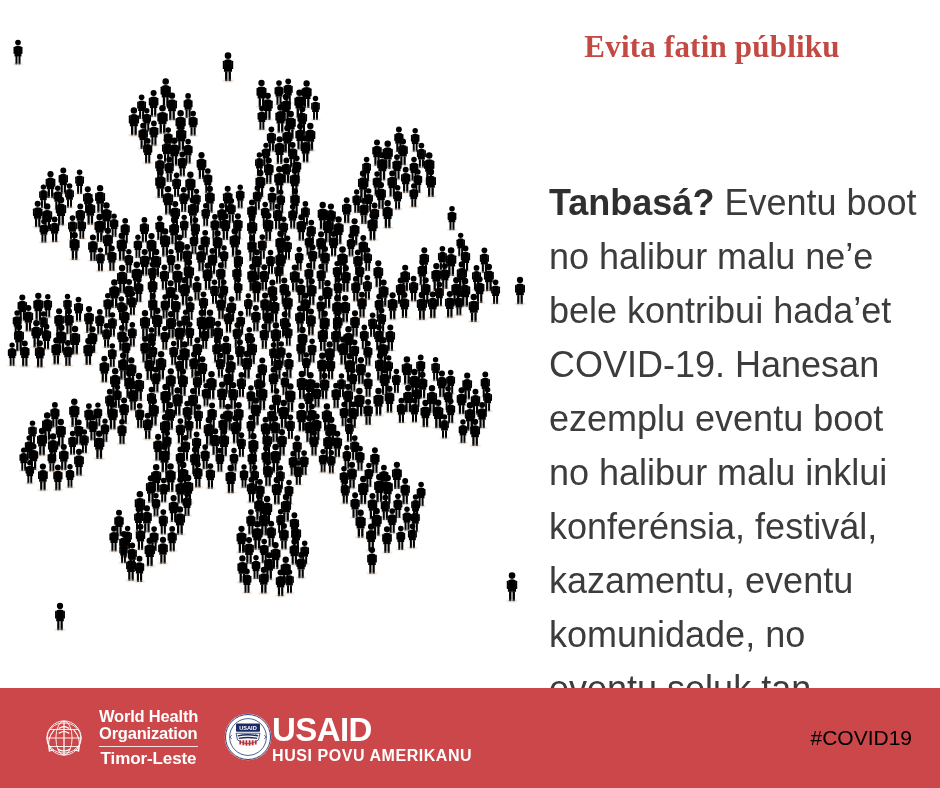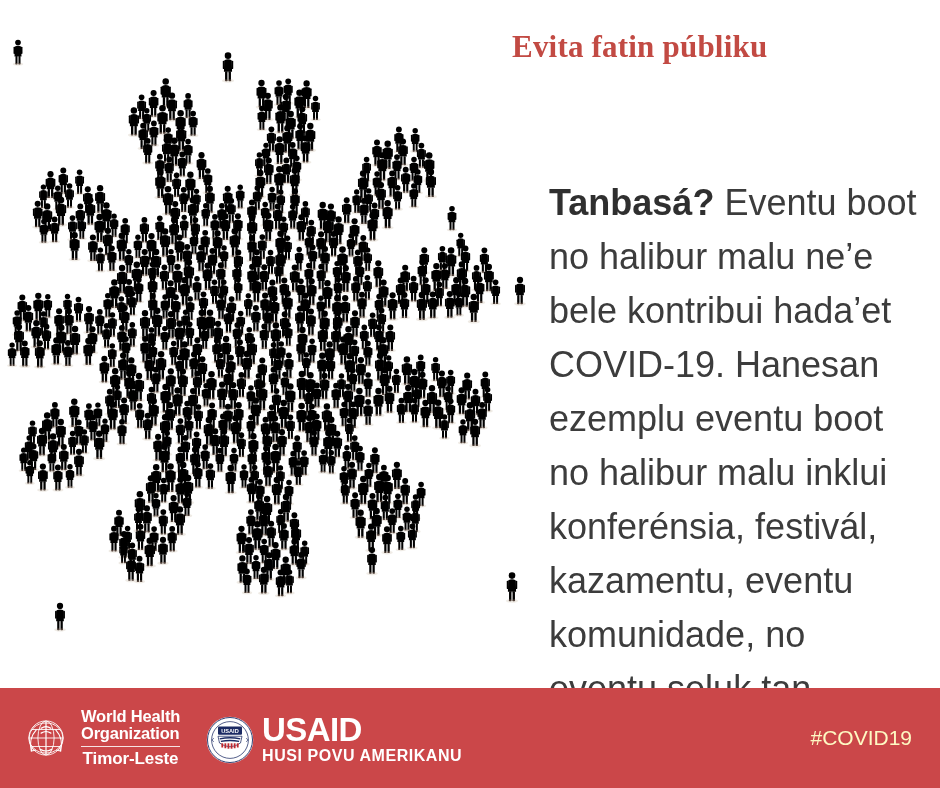--- a/index.html
+++ b/index.html
@@ -19,21 +19,21 @@
     width: 530px; height: 680px;
     overflow: hidden;
   }
   .illustration svg { display: block; width: 530px; height: 680px; }
 
   
   .headline {
     position: absolute;
     right: 28px; top: 26px;
     width: 400px;
-    text-align: left;
+    text-align: center;
     font-family: "Liberation Serif", "DejaVu Serif", serif;
     font-size: 31px;
     line-height: 1.33;
     font-weight: 700;
     color: #c24a43;
     letter-spacing: 0.2px;
   }
   .headline .hl-line { display: block; white-space: nowrap; }
 
   
@@ -54,21 +54,21 @@
     position: absolute;
     left: 0; bottom: 0;
     width: 940px; height: 100px;
     background: #cb4749;
     display: flex;
     align-items: center;
   }
   .footer-logos {
     display: flex;
     align-items: center;
-    padding-left: 20px;
+    padding-left: 38px;
     gap: 26px;
   }
 
   
   .who-logo { display: flex; align-items: center; gap: 9px; }
   .who-emblem { width: 52px; height: 52px; flex: none; }
   .who-words {
     color: #ffffff;
     font-family: "Liberation Sans", sans-serif;
     line-height: 1.07;
@@ -79,42 +79,42 @@
   .who-rule {
     height: 1px; background: rgba(255,255,255,0.85);
     margin: 3px 0 3px 0; width: 100%;
   }
   .who-words .w3 {
     font-size: 17px; font-weight: 700; display: block; text-align: center;
     letter-spacing: -0.1px;
   }
 
   
-  .usaid-logo { display: flex; align-items: flex-end; gap: 8px; }
+  .usaid-logo { display: flex; align-items: flex-start; gap: 0; }
   .usaid-seal { width: 48px; height: 48px; flex: none; }
   .usaid-words { color: #ffffff; line-height: 1; }
   .usaid-words .u1 {
     display: block;
     font-family: "Liberation Sans", sans-serif;
     font-size: 33px; font-weight: 700; letter-spacing: -0.6px;
   }
   .usaid-words .u2 {
     display: block;
     font-family: "Liberation Sans", sans-serif;
     font-size: 16px; font-weight: 700; letter-spacing: 0.55px;
     margin-top: 2px;
   }
 
   
   .hashtags {
     position: absolute;
     right: 28px; top: 50%;
     transform: translateY(-50%);
     text-align: right;
-    color: #fef9c3;
+    color: #000000;
     font-family: "Liberation Sans", sans-serif;
     font-size: 21px;
     line-height: 1.38;
     font-weight: 400;
   }
   .hashtags span { display: block; white-space: nowrap; }
 </style>
 </head>
 <body>
 

